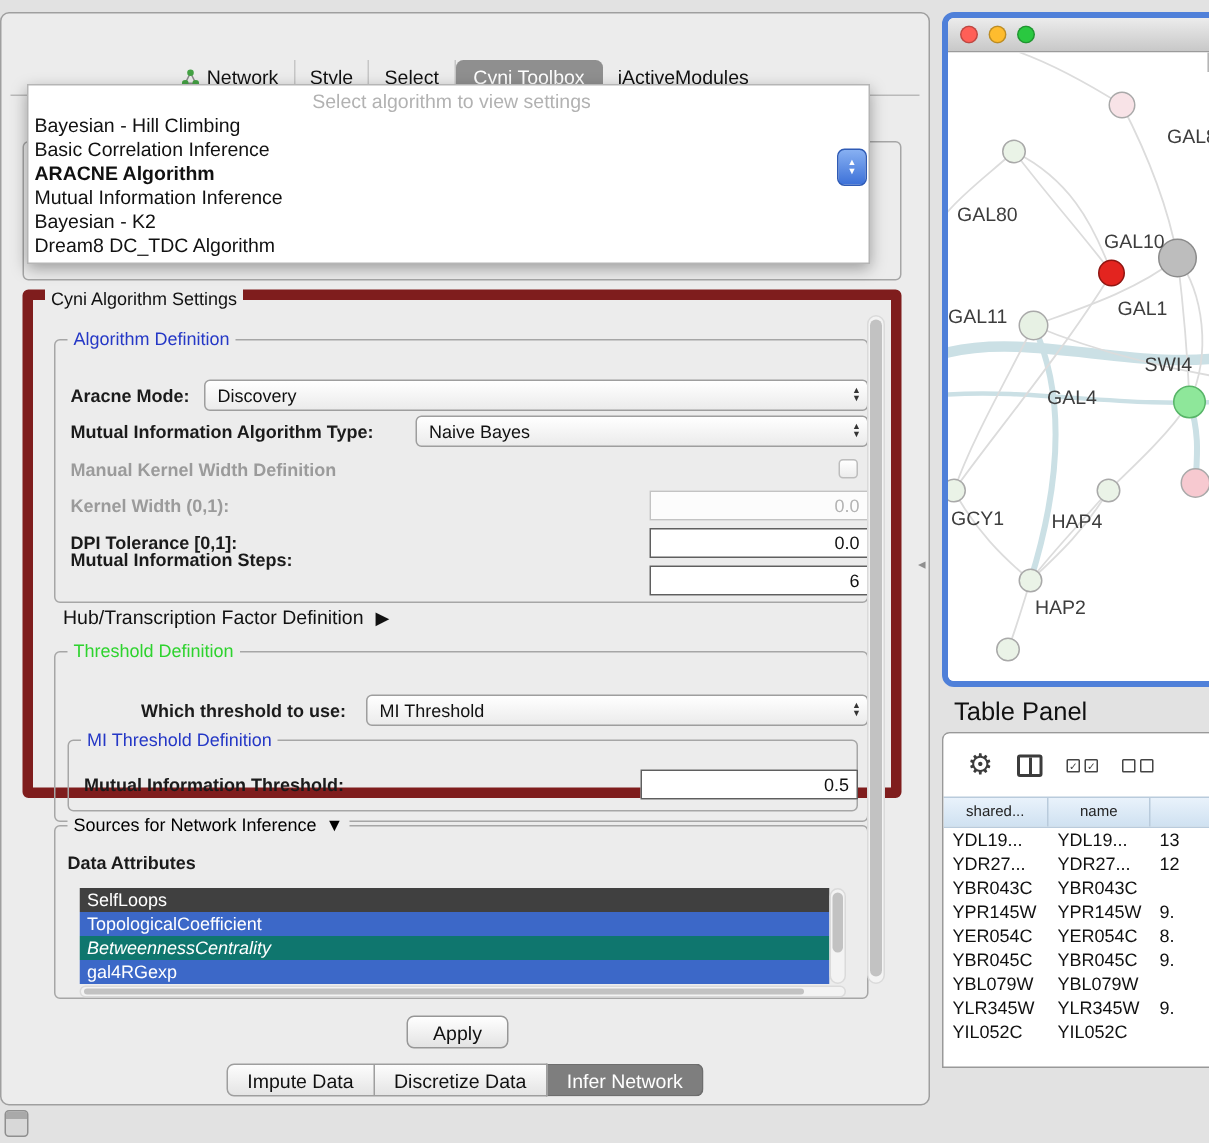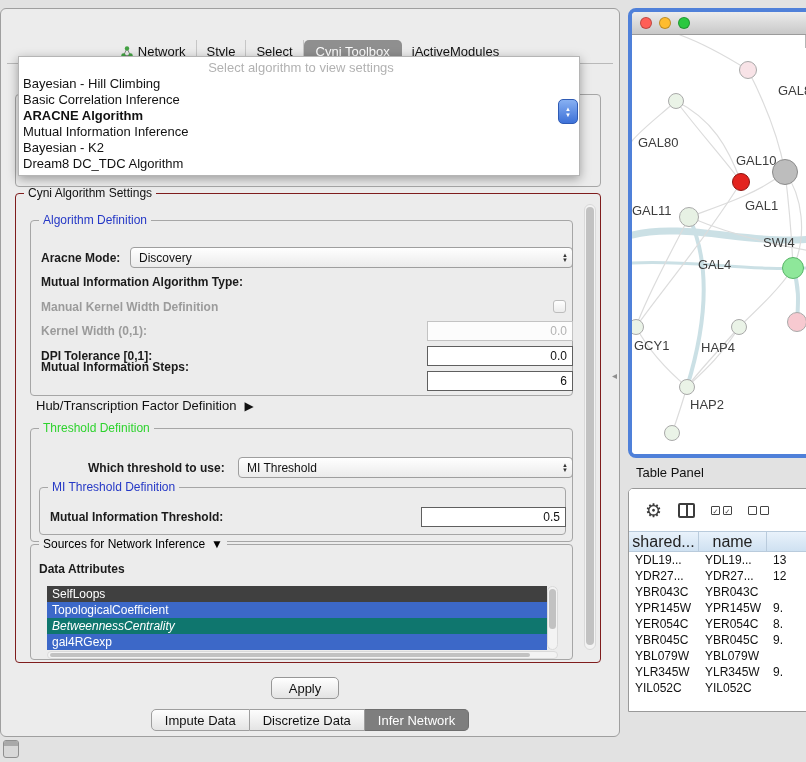--- a/index.html
+++ b/index.html
@@ -26,22 +26,22 @@
               box-shadow:0 3px 10px rgba(0,0,0,0.35);z-index:40;padding:3px 0;}
   .popup-item{height:16px;line-height:16px;padding-left:4px;font-size:13px;white-space:nowrap;color:#111;}
   .popup-item.placeholder{text-align:center;color:#b2b2b2;}
   .popup-item.bold{font-weight:bold;}
   #algo-combo-btn{position:absolute;left:557px;top:90px;width:20px;height:25px;border-radius:5px;
                   background:linear-gradient(#87b0f2,#3d71d8);border:1px solid #2f5bb5;z-index:50;
                   display:flex;flex-direction:column;align-items:center;justify-content:center;
                   color:#fff;box-sizing:border-box;}
   #algo-combo-btn span{font-size:6px;line-height:6px;}
   
-  #settings-group{position:absolute;left:14px;top:184px;width:586px;height:470px;
-                  border:1px solid #7f1d1d;border-radius:4px;box-sizing:border-box;}
+  #settings-group{position:absolute;left:14px;top:184px;width:586px;height:339px;
+                  border:7px solid #7f1d1d;border-radius:4px;box-sizing:border-box;}
   .legend{position:absolute;top:-8px;left:8px;background:#ececec;padding:0 4px;font-size:12px;white-space:nowrap;}
   .legend.blue{color:#2538c6;}
   .legend.green{color:#2ed32e;}
   .subgroup{position:absolute;border:1px solid #a6a6a6;border-radius:4px;box-sizing:border-box;}
   .fl{position:absolute;font-size:12px;font-weight:bold;color:#1b1b1b;line-height:20px;white-space:nowrap;}
   .fl.gray{color:#9b9b9b;}
   .combo{position:absolute;height:21px;background:linear-gradient(#ffffff,#ebebeb);border:1px solid #9e9e9e;
          border-radius:4px;display:flex;align-items:center;justify-content:space-between;
          font-size:12px;padding-left:8px;box-sizing:border-box;}
   .combo-arrows{display:flex;flex-direction:column;align-items:center;margin-right:4px;color:#333;}
@@ -73,33 +73,33 @@
               border-radius:8px;background:#fff;overflow:hidden;box-sizing:content-box;}
   .mac-titlebar{height:22px;background:linear-gradient(#ececec,#c8c8c8);border-bottom:1px solid #9b9b9b;
                 display:flex;align-items:center;padding-left:8px;gap:7px;}
   .tl{width:12px;height:12px;border-radius:50%;border:1px solid rgba(0,0,0,0.25);box-sizing:border-box;}
   #net-canvas{position:relative;width:100%;height:calc(100% - 23px);background:#fff;}
   #net-edges{position:absolute;left:0;top:0;}
   .net-node{position:absolute;border-radius:50%;border:1px solid #a9a9a9;box-sizing:border-box;}
   .net-label{position:absolute;font-size:13px;color:#3d3d3d;white-space:nowrap;}
   #net-corner{position:absolute;right:15px;top:0;width:12px;height:13px;background:#e6e6e6;border:1px solid #b5b5b5;box-sizing:border-box;}
   
-  #table-panel-title{position:absolute;left:636px;top:465px;font-size:13px;color:#111;}
+  #table-panel-title{position:absolute;left:636px;top:465px;font-size:17px;color:#111;}
   #table-window{position:absolute;left:628px;top:488px;width:200px;height:224px;background:#fff;
                 border:1px solid #999;border-radius:5px 5px 0 0;overflow:hidden;box-sizing:border-box;}
   .tbl-toolbar{height:42px;display:flex;align-items:center;padding-left:16px;gap:16px;background:#fff;}
   .tb-gear{font-size:19px;color:#3c3c3c;line-height:1;}
   .tb-cols{width:17px;height:15px;border:2px solid #3c3c3c;border-radius:2px;display:flex;justify-content:center;box-sizing:border-box;}
   .tb-cols-bar{width:2px;background:#3c3c3c;height:100%;}
   .tb-checks{display:flex;gap:3px;align-items:center;}
   .cb{width:9px;height:9px;border:1.5px solid #444;border-radius:1px;font-size:7px;line-height:9px;
       color:#444;font-style:normal;text-align:center;box-sizing:border-box;}
   #tbl-head{display:flex;height:21px;background:linear-gradient(#e9f2fb,#cfe1f1);
             border-top:1px solid #b9cbdc;border-bottom:1px solid #b9cbdc;box-sizing:border-box;}
-  .th{font-size:16px;color:#222;display:flex;align-items:center;justify-content:center;
+  .th{font-size:10px;color:#222;display:flex;align-items:center;justify-content:center;
       border-right:1px solid #b9cbdc;box-sizing:border-box;overflow:hidden;white-space:nowrap;}
   .tr{display:flex;height:16px;}
   .td{font-size:12px;color:#111;padding-left:6px;box-sizing:border-box;overflow:hidden;
       white-space:nowrap;line-height:16px;}
   
   #mini-panel{position:absolute;left:3px;top:740px;width:16px;height:18px;border:1px solid #8f8f8f;
               border-radius:3px;background:#d8d8d8;overflow:hidden;box-sizing:border-box;}
   .mini-top{height:5px;background:#a9a9a9;}
   #splitter-arrow{position:absolute;left:612px;top:370px;font-size:10px;color:#8f8f8f;}
 </style>
@@ -164,20 +164,27 @@
         <span class="fl" style="left:10px;top:27px;">Aracne Mode:</span>
         <div class="combo" style="left:99px;top:26px;width:443px;">
           <span>Discovery</span>
           <span class="combo-arrows">
               <i>▲</i>
               <i>▼</i>
             </span>
         </div>
 
         <span class="fl" style="left:10px;top:51px;">Mutual Information Algorithm Type:</span>
+        <div class="combo" style="left:240px;top:50px;width:302px;">
+          <span>Naive Bayes</span>
+          <span class="combo-arrows">
+              <i>▲</i>
+              <i>▼</i>
+            </span>
+        </div>
 
         <span class="fl gray" style="left:10px;top:76px;">Manual Kernel Width Definition</span>
         <span class="checkbox" style="left:522px;top:79px;"></span>
 
         <span class="fl gray" style="left:10px;top:100px;">Kernel Width (0,1):</span>
         <input class="field disabled" style="left: 396px; top: 100px; width: 146px;" value="0.0">
 
         <span class="fl" style="left:10px;top:125px;">DPI Tolerance [0,1]:</span>
         <input class="field" style="left: 396px; top: 125px; width: 146px;" value="0.0">
 

